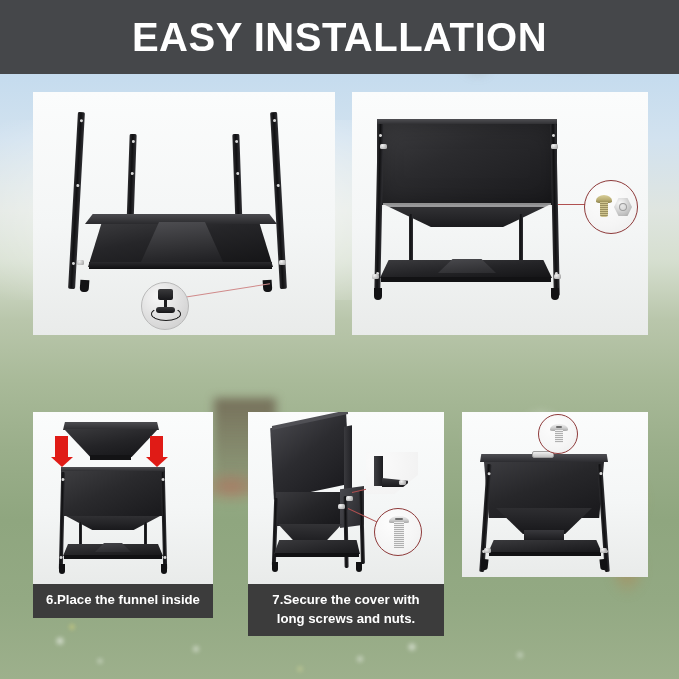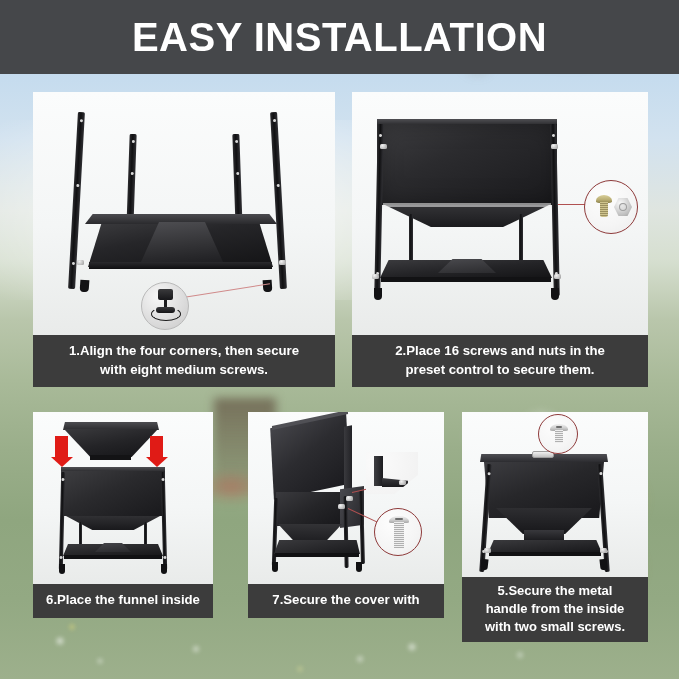--- a/index.html
+++ b/index.html
@@ -309,24 +309,20 @@
 
       <div class="callout" style="left:108px; top:190px; width:48px; height:48px;">
         <div class="foot-pad" style="left:16px; top:6px; width:15px; height:11px;"></div>
         <div style="position:absolute; left:22px; top:16px; width:3px; height:9px; background:#1c1c1e;"></div>
         <div style="position:absolute; left:14px; top:24px; width:19px; height:6px;
                     background:linear-gradient(180deg,#39393c,#141416); border-radius:3px;"></div>
         <div class="rot-ring" style="left:9px; top:24px; width:30px; height:14px;"></div>
       </div>
 
     </div>
-    <div class="caption">
-      <div>1.Align the four corners, then secure</div>
-      <div>with eight medium screws.</div>
-    </div>
   </div>
 
   <div class="panel" id="panel-2">
     <div class="photo">
 
       <div style="position:absolute; left:25px; top:30px; width:180px; height:83px;
                   background:linear-gradient(155deg,#3e3e41 0%,#2b2b2e 40%,#1a1a1d 100%);
                   box-shadow:inset 0 0 24px rgba(0,0,0,.35);"></div>
       <div style="position:absolute; left:25px; top:27px; width:180px; height:5px;
                   background:linear-gradient(180deg,#4f4f53,#313134);"></div>
@@ -370,24 +366,20 @@
       <div class="nut-small" style="left:199px; top:52px;"></div>
 
       <div class="leader" style="left:206px; top:112px; width:29px;"></div>
 
       <div class="callout ring-red" style="left:232px; top:88px; width:54px; height:54px;">
         <div class="screw-head" style="left:11px; top:14px; width:16px; height:8px;"></div>
         <div class="screw-shaft" style="left:15px; top:21px; width:8px; height:15px;"></div>
         <div class="hex-nut" style="left:29px; top:17px; width:18px; height:18px;"></div>
       </div>
 
-    </div>
-    <div class="caption">
-      <div>2.Place 16 screws and nuts in the</div>
-      <div>preset control to secure them.</div>
     </div>
   </div>
 
   <div class="panel" id="panel-3">
     <div class="photo">
 
       <div style="position:absolute; left:30px; top:10px; width:96px; height:8px;
                   background:linear-gradient(180deg,#4c4c50,#2c2c2f);
                   clip-path:polygon(2% 0%, 98% 0%, 100% 100%, 0% 100%);"></div>
       <div style="position:absolute; left:31px; top:17px; width:94px; height:28px;
@@ -492,20 +484,21 @@
 
       <div class="callout ring-red" style="left:126px; top:96px; width:48px; height:48px;">
         <div class="screw-silver-head" style="left:14px; top:7px; width:20px; height:7px;"></div>
         <div class="slot" style="left:20px; top:9px; width:8px; height:2px;"></div>
         <div class="screw-silver-shaft" style="left:19px; top:13px; width:10px; height:26px;"></div>
       </div>
 
     </div>
     <div class="caption">
       <div>7.Secure the cover with</div>
+      <div>long screws and nuts.</div>
     </div>
   </div>
 
   <div class="panel" id="panel-5">
     <div class="photo">
 
       <div style="position:absolute; left:18px; top:42px; width:128px; height:8px;
                   background:linear-gradient(180deg,#4e4e53,#2c2c30);
                   clip-path:polygon(1% 0%, 99% 0%, 100% 100%, 0% 100%);"></div>
 
@@ -545,20 +538,15 @@
 
       <div class="leader" style="left:82px; top:22px; width:22px; transform:rotate(62deg);"></div>
 
       <div class="callout ring-red" style="left:76px; top:2px; width:40px; height:40px;">
         <div class="screw-silver-head" style="left:11px; top:9px; width:18px; height:7px;"></div>
         <div class="slot" style="left:17px; top:11px; width:6px; height:2px;"></div>
         <div class="screw-silver-shaft" style="left:16px; top:15px; width:8px; height:13px;"></div>
       </div>
 
     </div>
-    <div class="caption three">
-      <div>5.Secure the metal</div>
-      <div>handle from the inside</div>
-      <div>with two small screws.</div>
-    </div>
   </div>
 
 </div>
 
 </body></html>

